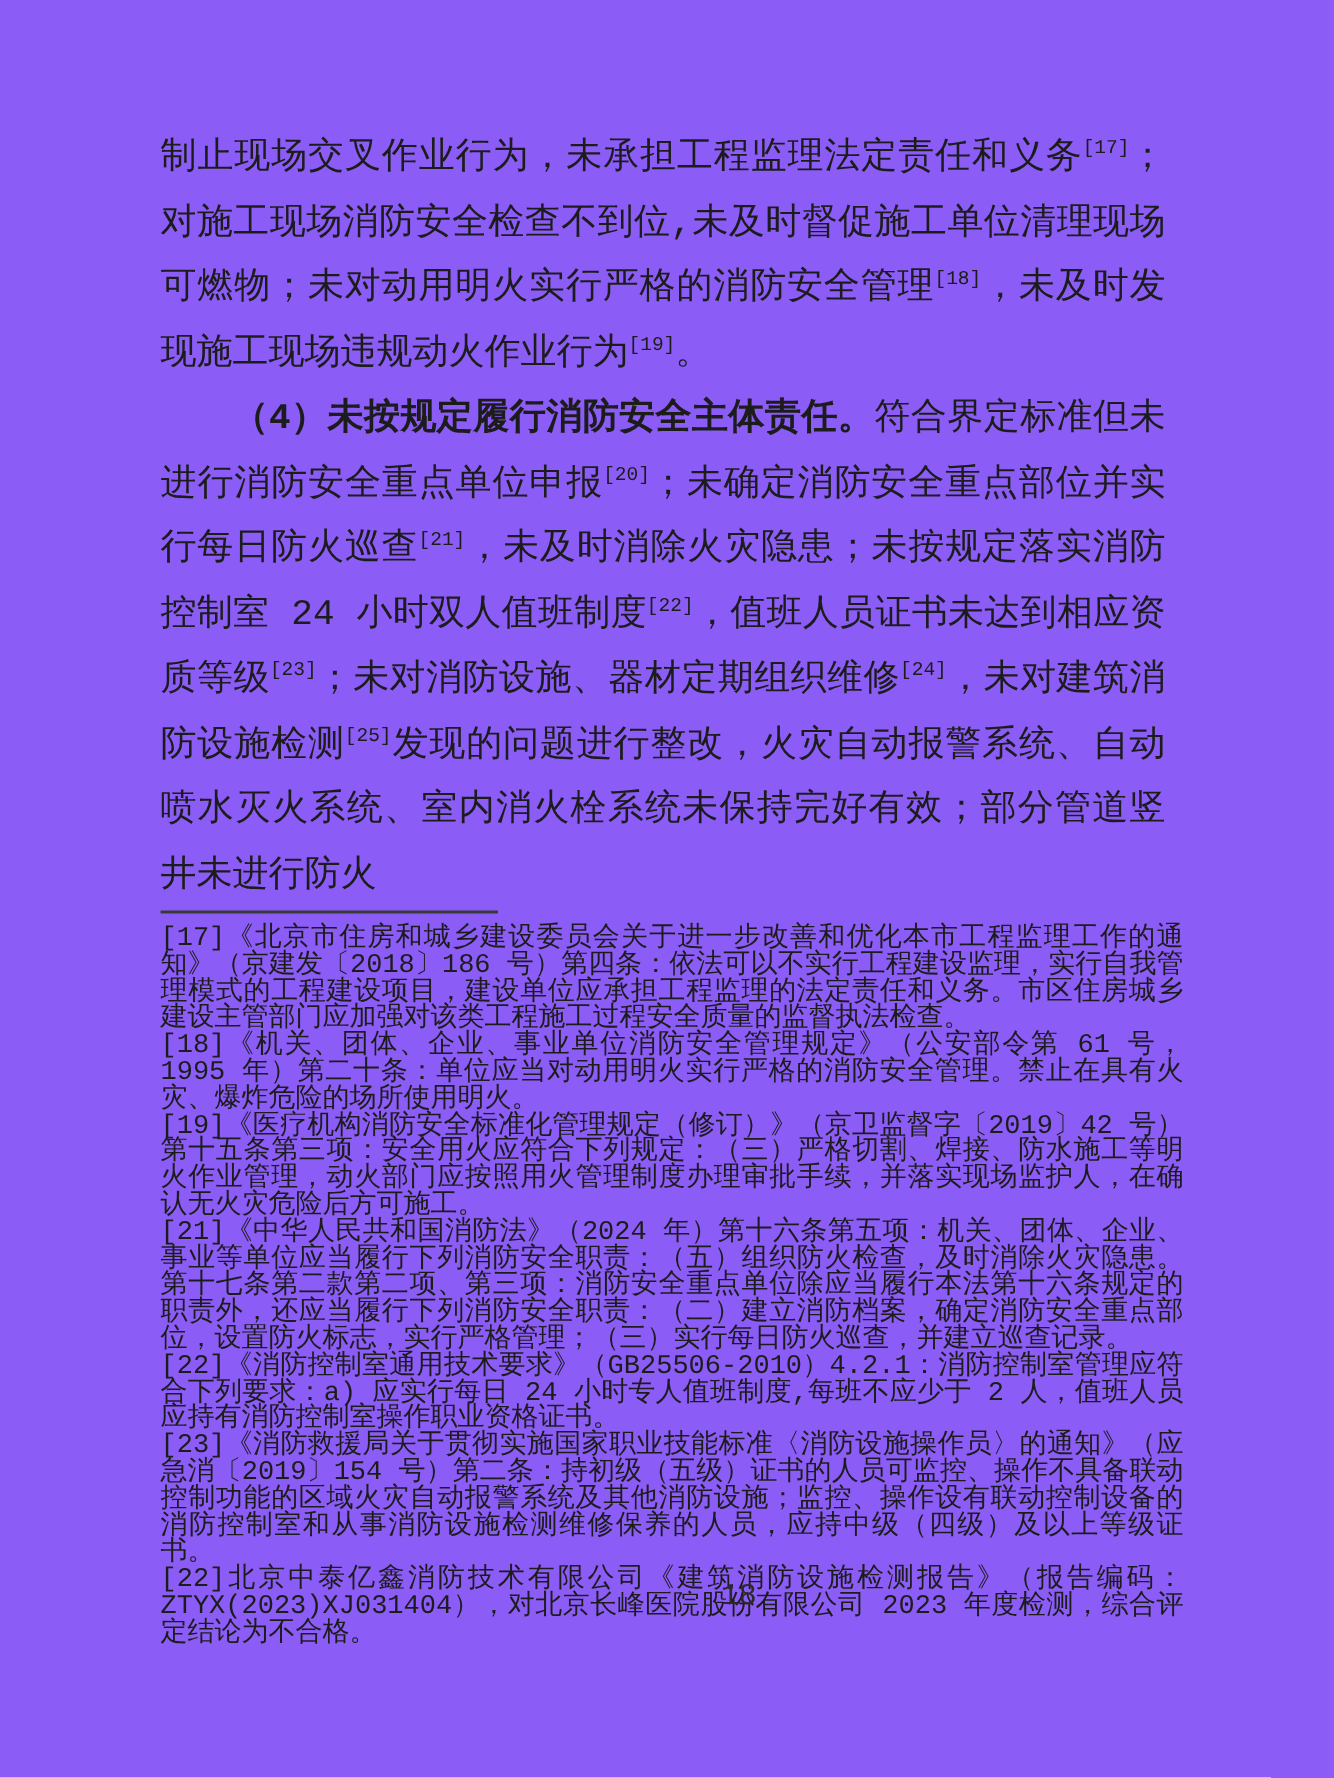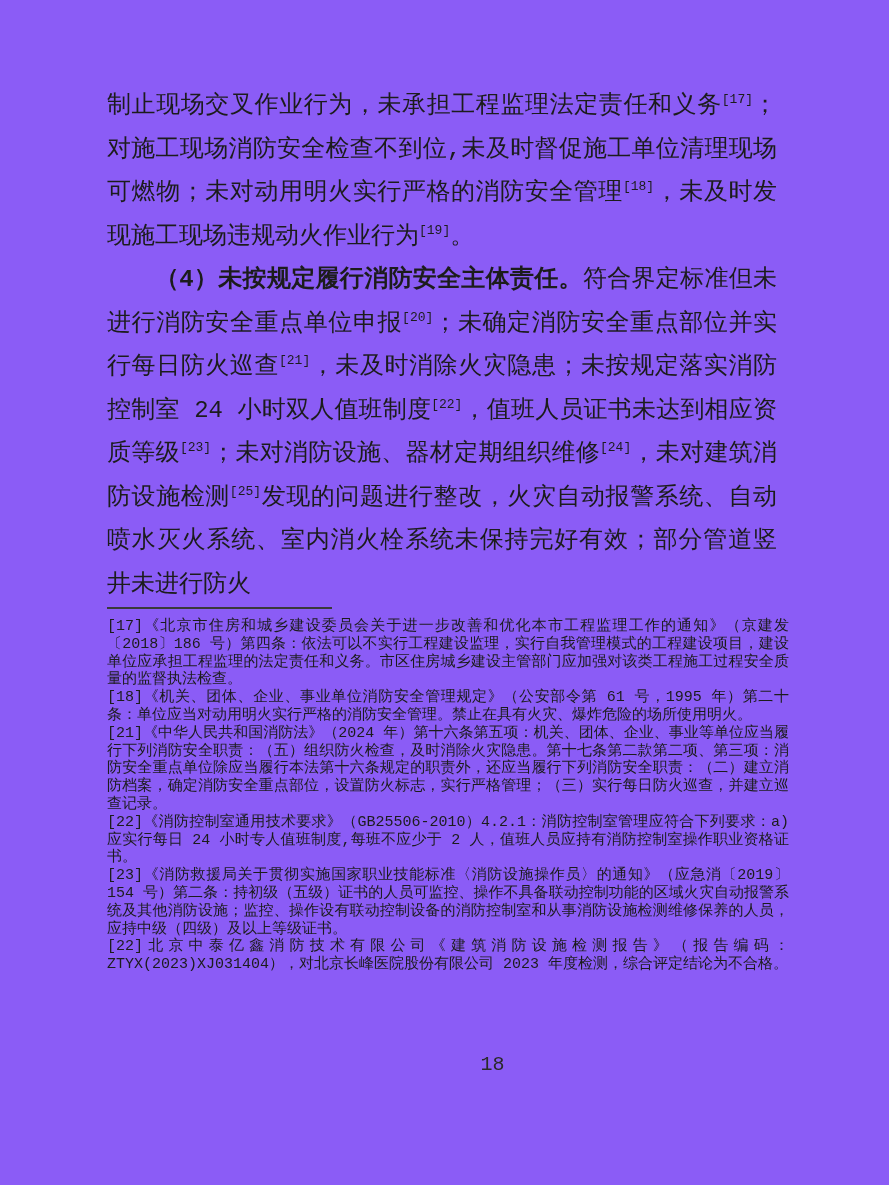--- a/index.html
+++ b/index.html
@@ -46,21 +46,21 @@
     top: 607px;
     width: 225px;
     height: 0;
     border-top: 2px solid #3a3a3a;
   }
   .footnotes {
     position: absolute;
     left: 107px;
     top: 618px;
     width: 682px;
-    font-size: 15px;
+    font-size: 18px;
     line-height: 17.8px;
     text-align: justify;
   }
   .footnotes p.footnote {
     margin: 0;
     padding: 0;
   }
   .page-number {
     position: absolute;
     left: 0;
@@ -77,19 +77,20 @@
 
 <div class="page">
   <div class="document-body">
       <p class="para"><span>制止现场交叉作业行为，未承担工程监理法定责任和义务</span><sup class="fnref">[17]</sup><span>；对施工现场消防安全检查不到位,未及时督促施工单位清理现场可燃物；未对动用明火实行严格的消防安全管理</span><sup class="fnref">[18]</sup><span>，未及时发现施工现场违规动火作业行为</span><sup class="fnref">[19]</sup><span>。</span></p>
       <p class="para indent"><span class="bold">（4）未按规定履行消防安全主体责任。</span><span>符合界定标准但未进行消防安全重点单位申报</span><sup class="fnref">[20]</sup><span>；未确定消防安全重点部位并实行每日防火巡查</span><sup class="fnref">[21]</sup><span>，未及时消除火灾隐患；未按规定落实消防控制室 24 小时双人值班制度</span><sup class="fnref">[22]</sup><span>，值班人员证书未达到相应资质等级</span><sup class="fnref">[23]</sup><span>；未对消防设施、器材定期组织维修</span><sup class="fnref">[24]</sup><span>，未对建筑消防设施检测</span><sup class="fnref">[25]</sup><span>发现的问题进行整改，火灾自动报警系统、自动喷水灭火系统、室内消火栓系统未保持完好有效；部分管道竖井未进行防火</span></p>
     </div>
   <div class="footnote-separator"></div>
   <div class="footnotes">
       <p class="footnote">[17]《北京市住房和城乡建设委员会关于进一步改善和优化本市工程监理工作的通知》（京建发〔2018〕186 号）第四条：依法可以不实行工程建设监理，实行自我管理模式的工程建设项目，建设单位应承担工程监理的法定责任和义务。市区住房城乡建设主管部门应加强对该类工程施工过程安全质量的监督执法检查。</p>
       <p class="footnote">[18]《机关、团体、企业、事业单位消防安全管理规定》（公安部令第 61 号，1995 年）第二十条：单位应当对动用明火实行严格的消防安全管理。禁止在具有火灾、爆炸危险的场所使用明火。</p>
+      <p class="footnote">[19]《医疗机构消防安全标准化管理规定（修订）》（京卫监督字〔2019〕42 号）第十五条第三项：安全用火应符合下列规定：（三）严格切割、焊接、防水施工等明火作业管理，动火部门应按照用火管理制度办理审批手续，并落实现场监护人，在确认无火灾危险后方可施工。</p>
       <p class="footnote">[21]《中华人民共和国消防法》（2024 年）第十六条第五项：机关、团体、企业、事业等单位应当履行下列消防安全职责：（五）组织防火检查，及时消除火灾隐患。第十七条第二款第二项、第三项：消防安全重点单位除应当履行本法第十六条规定的职责外，还应当履行下列消防安全职责：（二）建立消防档案，确定消防安全重点部位，设置防火标志，实行严格管理；（三）实行每日防火巡查，并建立巡查记录。</p>
       <p class="footnote">[22]《消防控制室通用技术要求》（GB25506-2010）4.2.1：消防控制室管理应符合下列要求：a) 应实行每日 24 小时专人值班制度,每班不应少于 2 人，值班人员应持有消防控制室操作职业资格证书。</p>
       <p class="footnote">[23]《消防救援局关于贯彻实施国家职业技能标准〈消防设施操作员〉的通知》（应急消〔2019〕154 号）第二条：持初级（五级）证书的人员可监控、操作不具备联动控制功能的区域火灾自动报警系统及其他消防设施；监控、操作设有联动控制设备的消防控制室和从事消防设施检测维修保养的人员，应持中级（四级）及以上等级证书。</p>
       <p class="footnote">[22]北京中泰亿鑫消防技术有限公司《建筑消防设施检测报告》（报告编码：ZTYX(2023)XJ031404），对北京长峰医院股份有限公司 2023 年度检测，综合评定结论为不合格。</p>
     </div>
   <div class="page-number">18</div>
 </div>
 
 </body></html>

